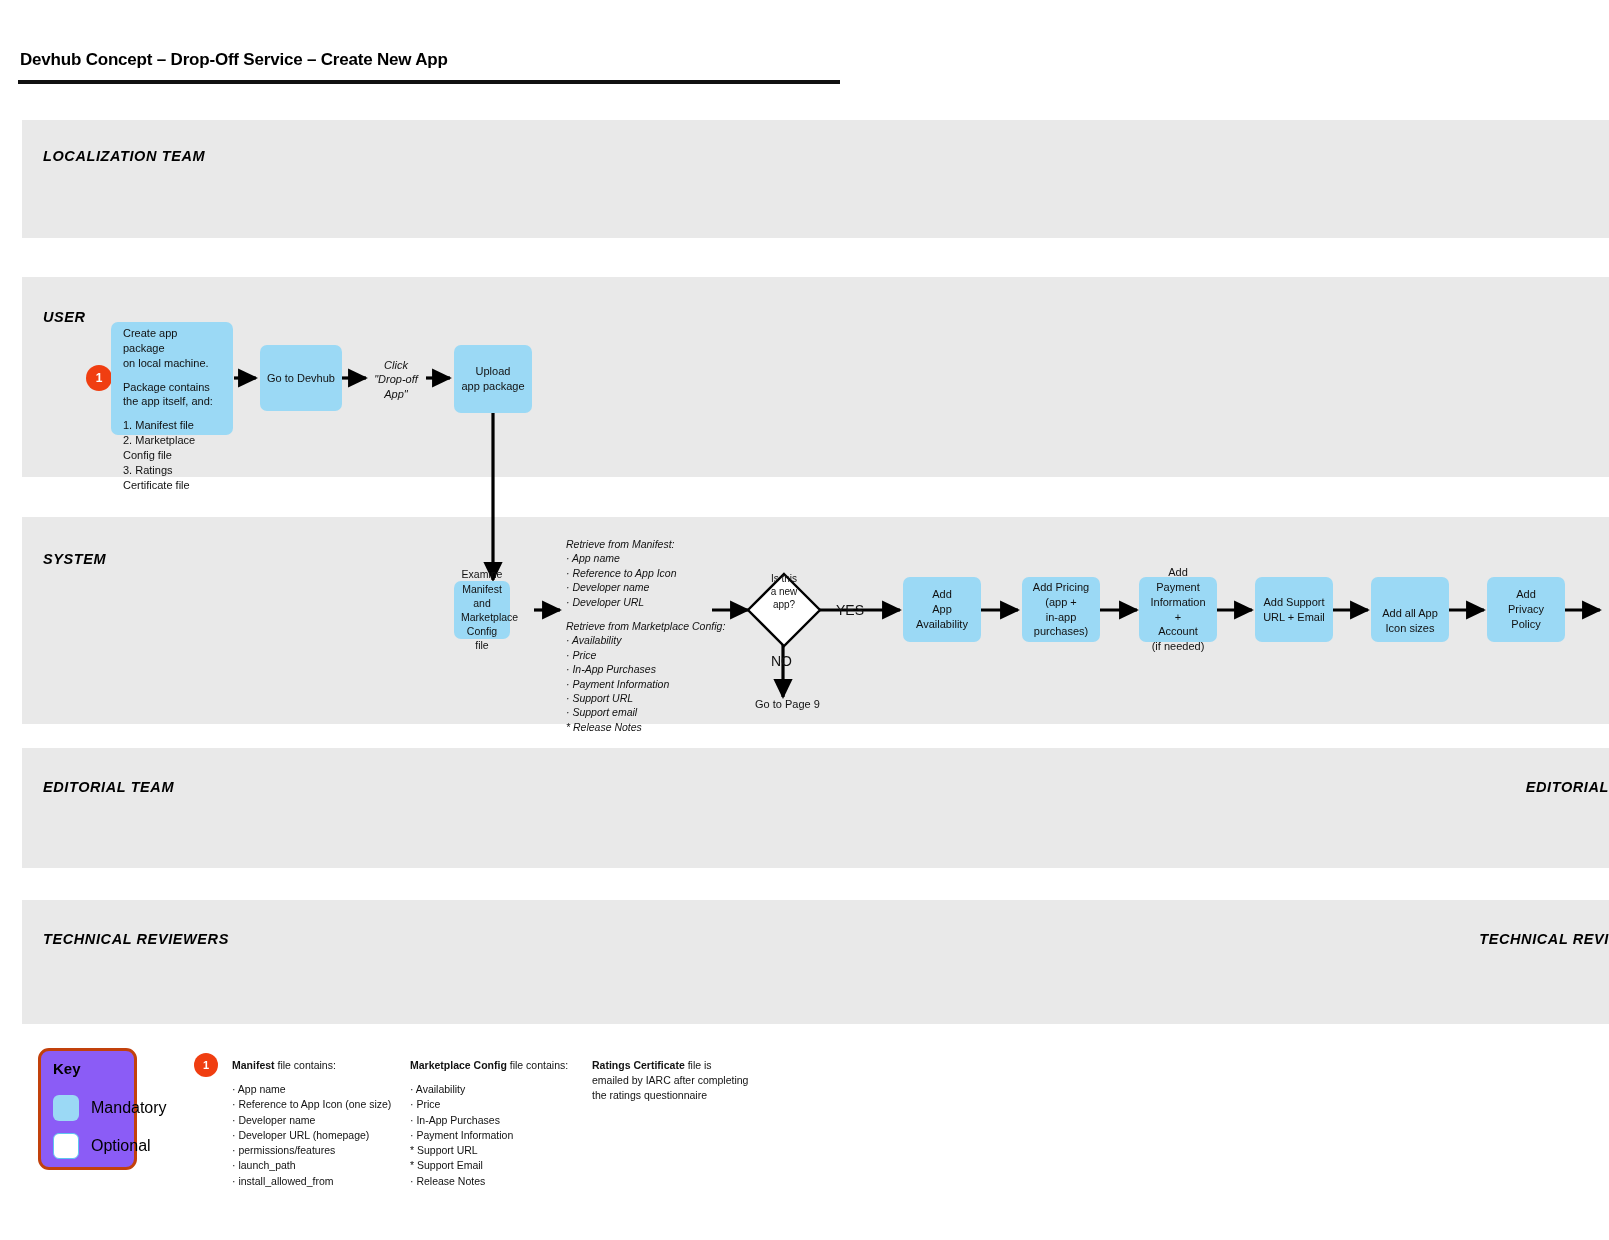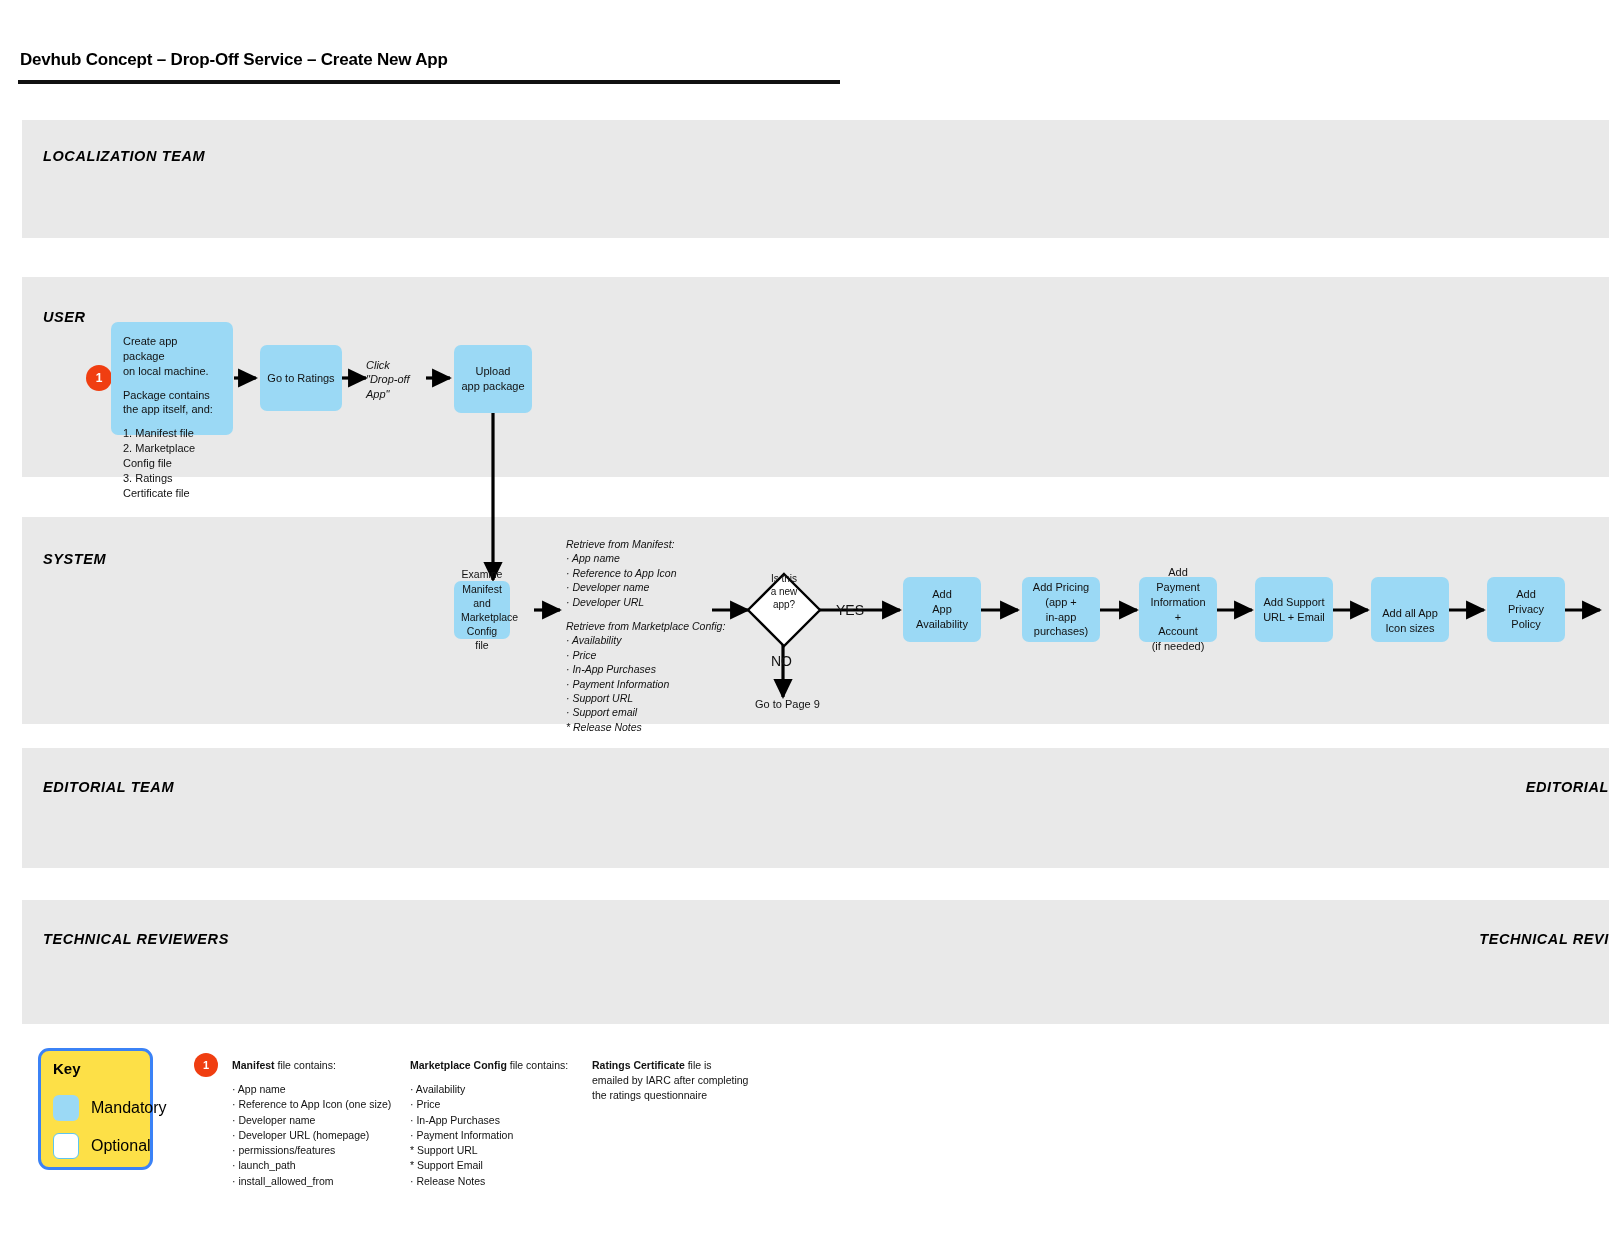--- a/index.html
+++ b/index.html
@@ -40,21 +40,21 @@
   .node {
     position:absolute;
     background:#9bd9f5;
     border-radius:7px;
     display:flex; align-items:center; justify-content:center;
     text-align:center;
     font-size:11px; line-height:1.35;
     padding:6px 7px;
     color:#111;
   }
-  .node.align-left { justify-content:flex-start; text-align:left; align-items:flex-start; padding:12px 12px; }
+  .node.align-left { justify-content:flex-start; text-align:left; align-items:flex-start; padding:4px 12px; }
 
   .node-text { width:100%; }
 
   
   .diamond-wrap { position:absolute; }
   .diamond {
     position:absolute; left:0; top:0;
     width:100%; height:100%;
   }
   .diamond-label {
@@ -68,44 +68,44 @@
   .annot {
     position:absolute;
     font-size:10.5px; font-style:italic; line-height:1.37;
     color:#111; white-space:nowrap;
   }
   .annot .hd { display:block; }
   .annot .li { display:block; }
 
   
   .edge-label {
-    position:absolute; font-size:11px; text-align:left;
+    position:absolute; font-size:11px; text-align:center;
     line-height:1.3; white-space:nowrap; color:#111;
   }
   .edge-label.it { font-style:italic; }
   .edge-label.big { font-size:14px; }
 
   
   .badge {
     position:absolute;
     width:26px; height:26px; border-radius:50%;
     background:#f03e11;
     color:#fff; font-size:12px; font-weight:bold;
     display:flex; align-items:center; justify-content:center;
   }
 
   
   .arrows { position:absolute; left:0; top:0; width:1609px; height:1240px; pointer-events:none; }
 
   
   .keybox {
     position:absolute; left:38px; top:1048px;
-    width:115px; height:122px;
-    border:3px solid #3b82f6; border-radius:11px;
-    background:#fde047;
+    width:99px; height:122px;
+    border:3px solid #c2410c; border-radius:11px;
+    background:#8b5cf6;
   }
   .key-title { position:absolute; left:12px; top:9px; font-size:15px; font-weight:bold; }
   .key-row { position:absolute; display:flex; align-items:center; gap:12px; }
   .key-sw { width:26px; height:26px; border-radius:6px; }
   .key-sw.filled { background:#9bd9f5; }
   .key-sw.outline { background:#fff; border:1.5px solid #5ec5ef; }
   .key-lbl { font-size:16px; }
 
   
   .note { position:absolute; font-size:10.5px; line-height:1.45; color:#111; }
@@ -182,21 +182,21 @@
       <div>Package contains</div>
       <div>the app itself, and:</div>
       <div style="height:9px"></div>
       <div>1. Manifest file</div>
       <div>2. Marketplace Config file</div>
       <div>3. Ratings Certificate file</div>
     </div>
   </div>
 
   <div class="node" style="left:260px; top:345px; width:82px; height:66px;">
-    <div class="node-text">Go to Ratings</div>
+    <div class="node-text">Go to Devhub</div>
   </div>
 
   <div class="edge-label it" style="left:366px; top:358px; width:60px;">
     <div>Click</div>
     <div>"Drop-off</div>
     <div>App"</div>
   </div>
 
   <div class="node" style="left:454px; top:345px; width:78px; height:68px;">
     <div class="node-text">

